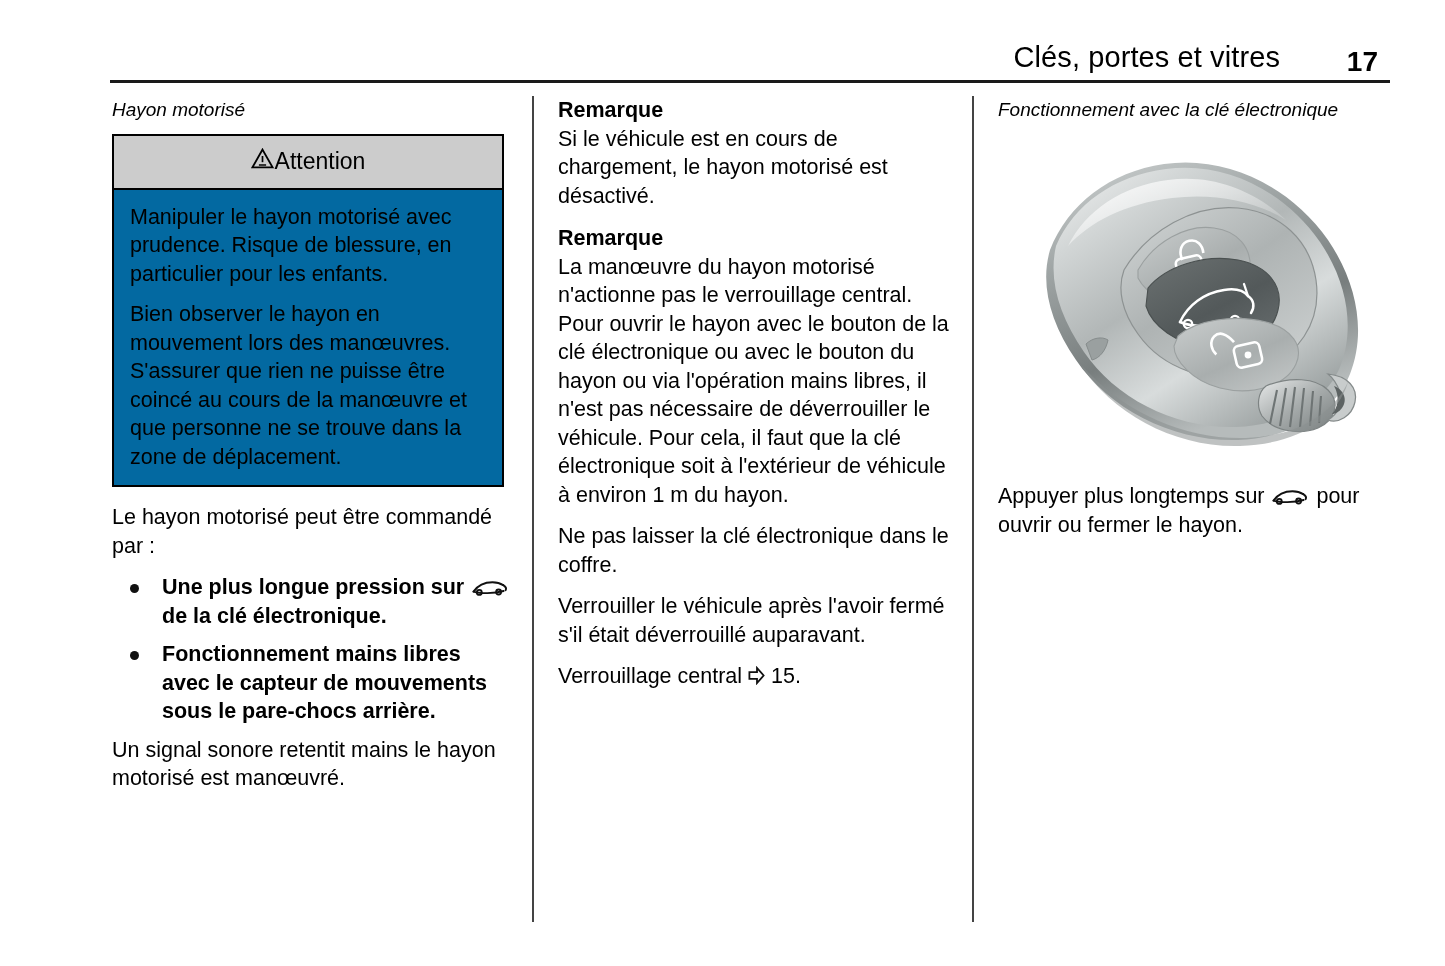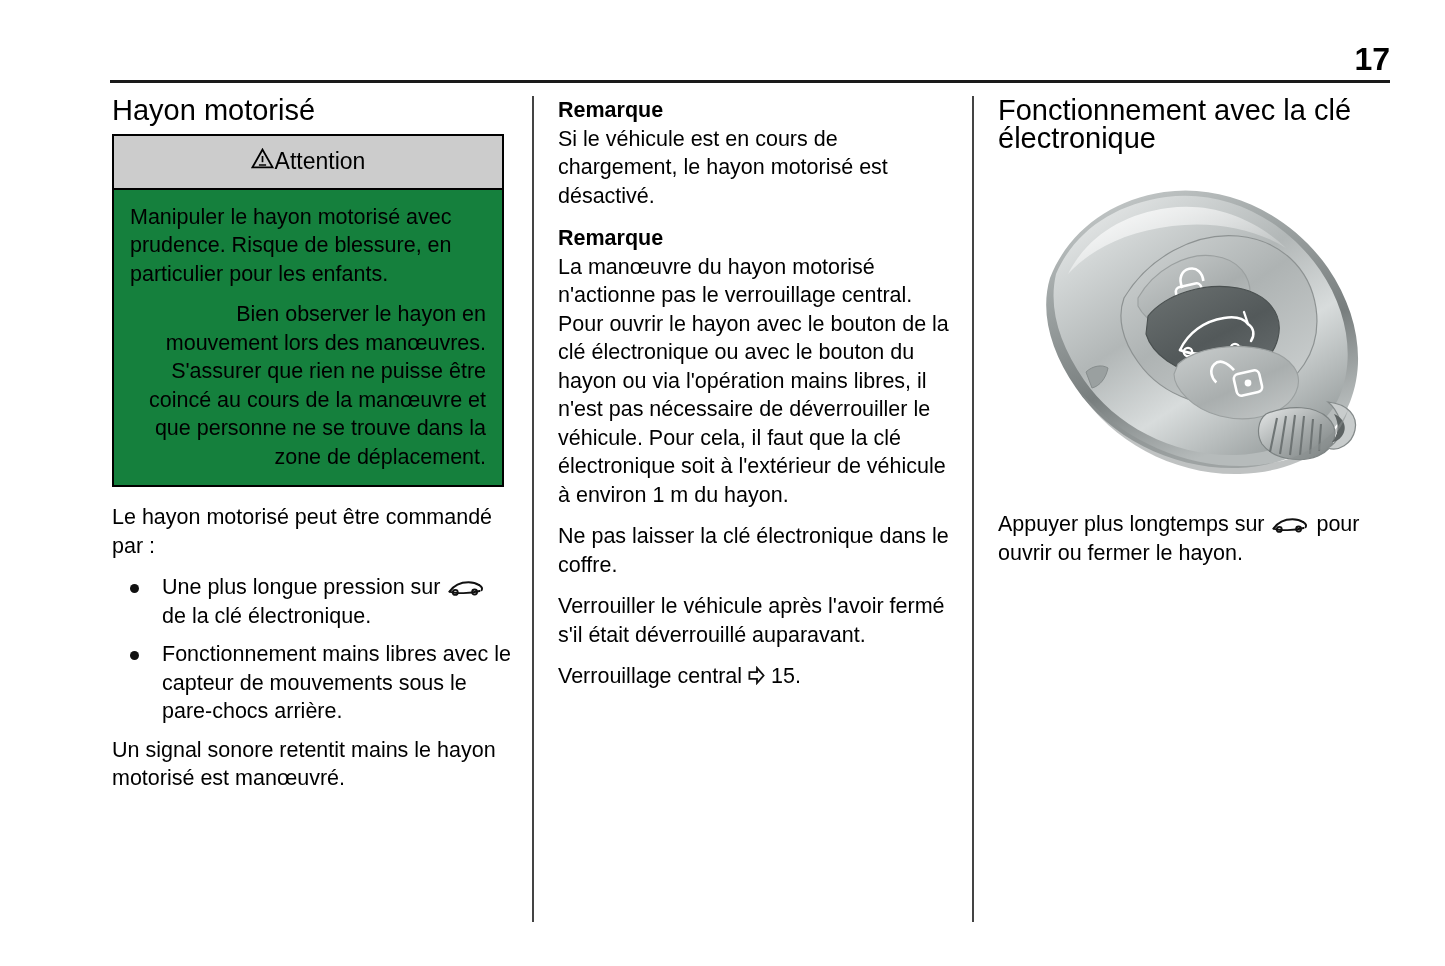--- a/index.html
+++ b/index.html
@@ -27,23 +27,23 @@
   #header-title {
     position: absolute;
     right: 110px;
     bottom: 8px;
     font-size: 29px;
     letter-spacing: 0.1px;
     white-space: nowrap;
   }
   #header-pagenum {
     position: absolute;
-    right: 0px;
+    right: 12px;
     bottom: 4px;
-    font-size: 32px;
+    font-size: 28px;
     font-weight: bold;
   }
   #header-rule {
     position: absolute;
     left: 110px;
     top: 80px;
     width: 1280px;
     height: 3px;
     background: #1a1a1a;
   }
@@ -64,24 +64,25 @@
     position: absolute;
     top: 96px;
     font-size: 21.5px;
     line-height: 28.5px;
   }
   #column-left   { left: 112px;  width: 400px; }
   #column-middle { left: 558px;  width: 395px; }
   #column-right  { left: 998px;  width: 392px; }
 
   h2.section-title {
-    font-size: 29px;
+    font-size: 19px;
     font-weight: normal;
     line-height: 28px;
     margin: 0 0 10px 0;
+    font-style: italic;
   }
   #col-right-title { margin-bottom: 14px; }
 
   p.body-text {
     margin: 0 4px 13px 0;
   }
   p.body-text.tight { margin-bottom: 0; }
 
   p.note-head {
     margin: 0;
@@ -102,39 +103,40 @@
     text-align: center;
     font-size: 23px;
     padding: 11px 0 12px 0;
     display: flex;
     align-items: center;
     justify-content: center;
     gap: 1px;
   }
   #attention-body {
     padding: 13px 16px 14px 16px;
-    background: #15803d;
+    background: #0369a1;
   }
   #attention-body p {
     margin: 0 0 12px 0;
   }
-  #attention-body p:last-child { margin-bottom: 0; text-align: right; }
+  #attention-body p:last-child { margin-bottom: 0; }
 
   .warn-tri { display: inline-block; vertical-align: -2px; }
 
   
   ul.bullet-list {
     list-style: none;
     margin: 4px 0 10px 0;
     padding: 0;
   }
   ul.bullet-list li {
     position: relative;
     padding-left: 50px;
     margin-bottom: 10px;
+    font-weight: bold;
   }
   ul.bullet-list li:last-child { margin-bottom: 10px; }
   ul.bullet-list li::before {
     content: "";
     position: absolute;
     left: 18px;
     top: 11px;
     width: 9px;
     height: 9px;
     border-radius: 50%;
@@ -162,20 +164,21 @@
     position: relative;
     margin: 0 0 14px 0;
   }
   #keyfob-figure svg { display: block; }
   #keyfob-caption { margin: 0; }
 </style>
 </head>
 <body>
 
 <div id="page-header">
+  <div id="header-title">Clés, portes et vitres</div>
   <div id="header-pagenum">17</div>
 </div>
 <div id="header-rule"></div>
 
 <div id="divider-1" class="col-divider"></div>
 <div id="divider-2" class="col-divider"></div>
 
 <div id="column-left" class="column">
 
   <h2 class="section-title">Hayon motorisé</h2>

